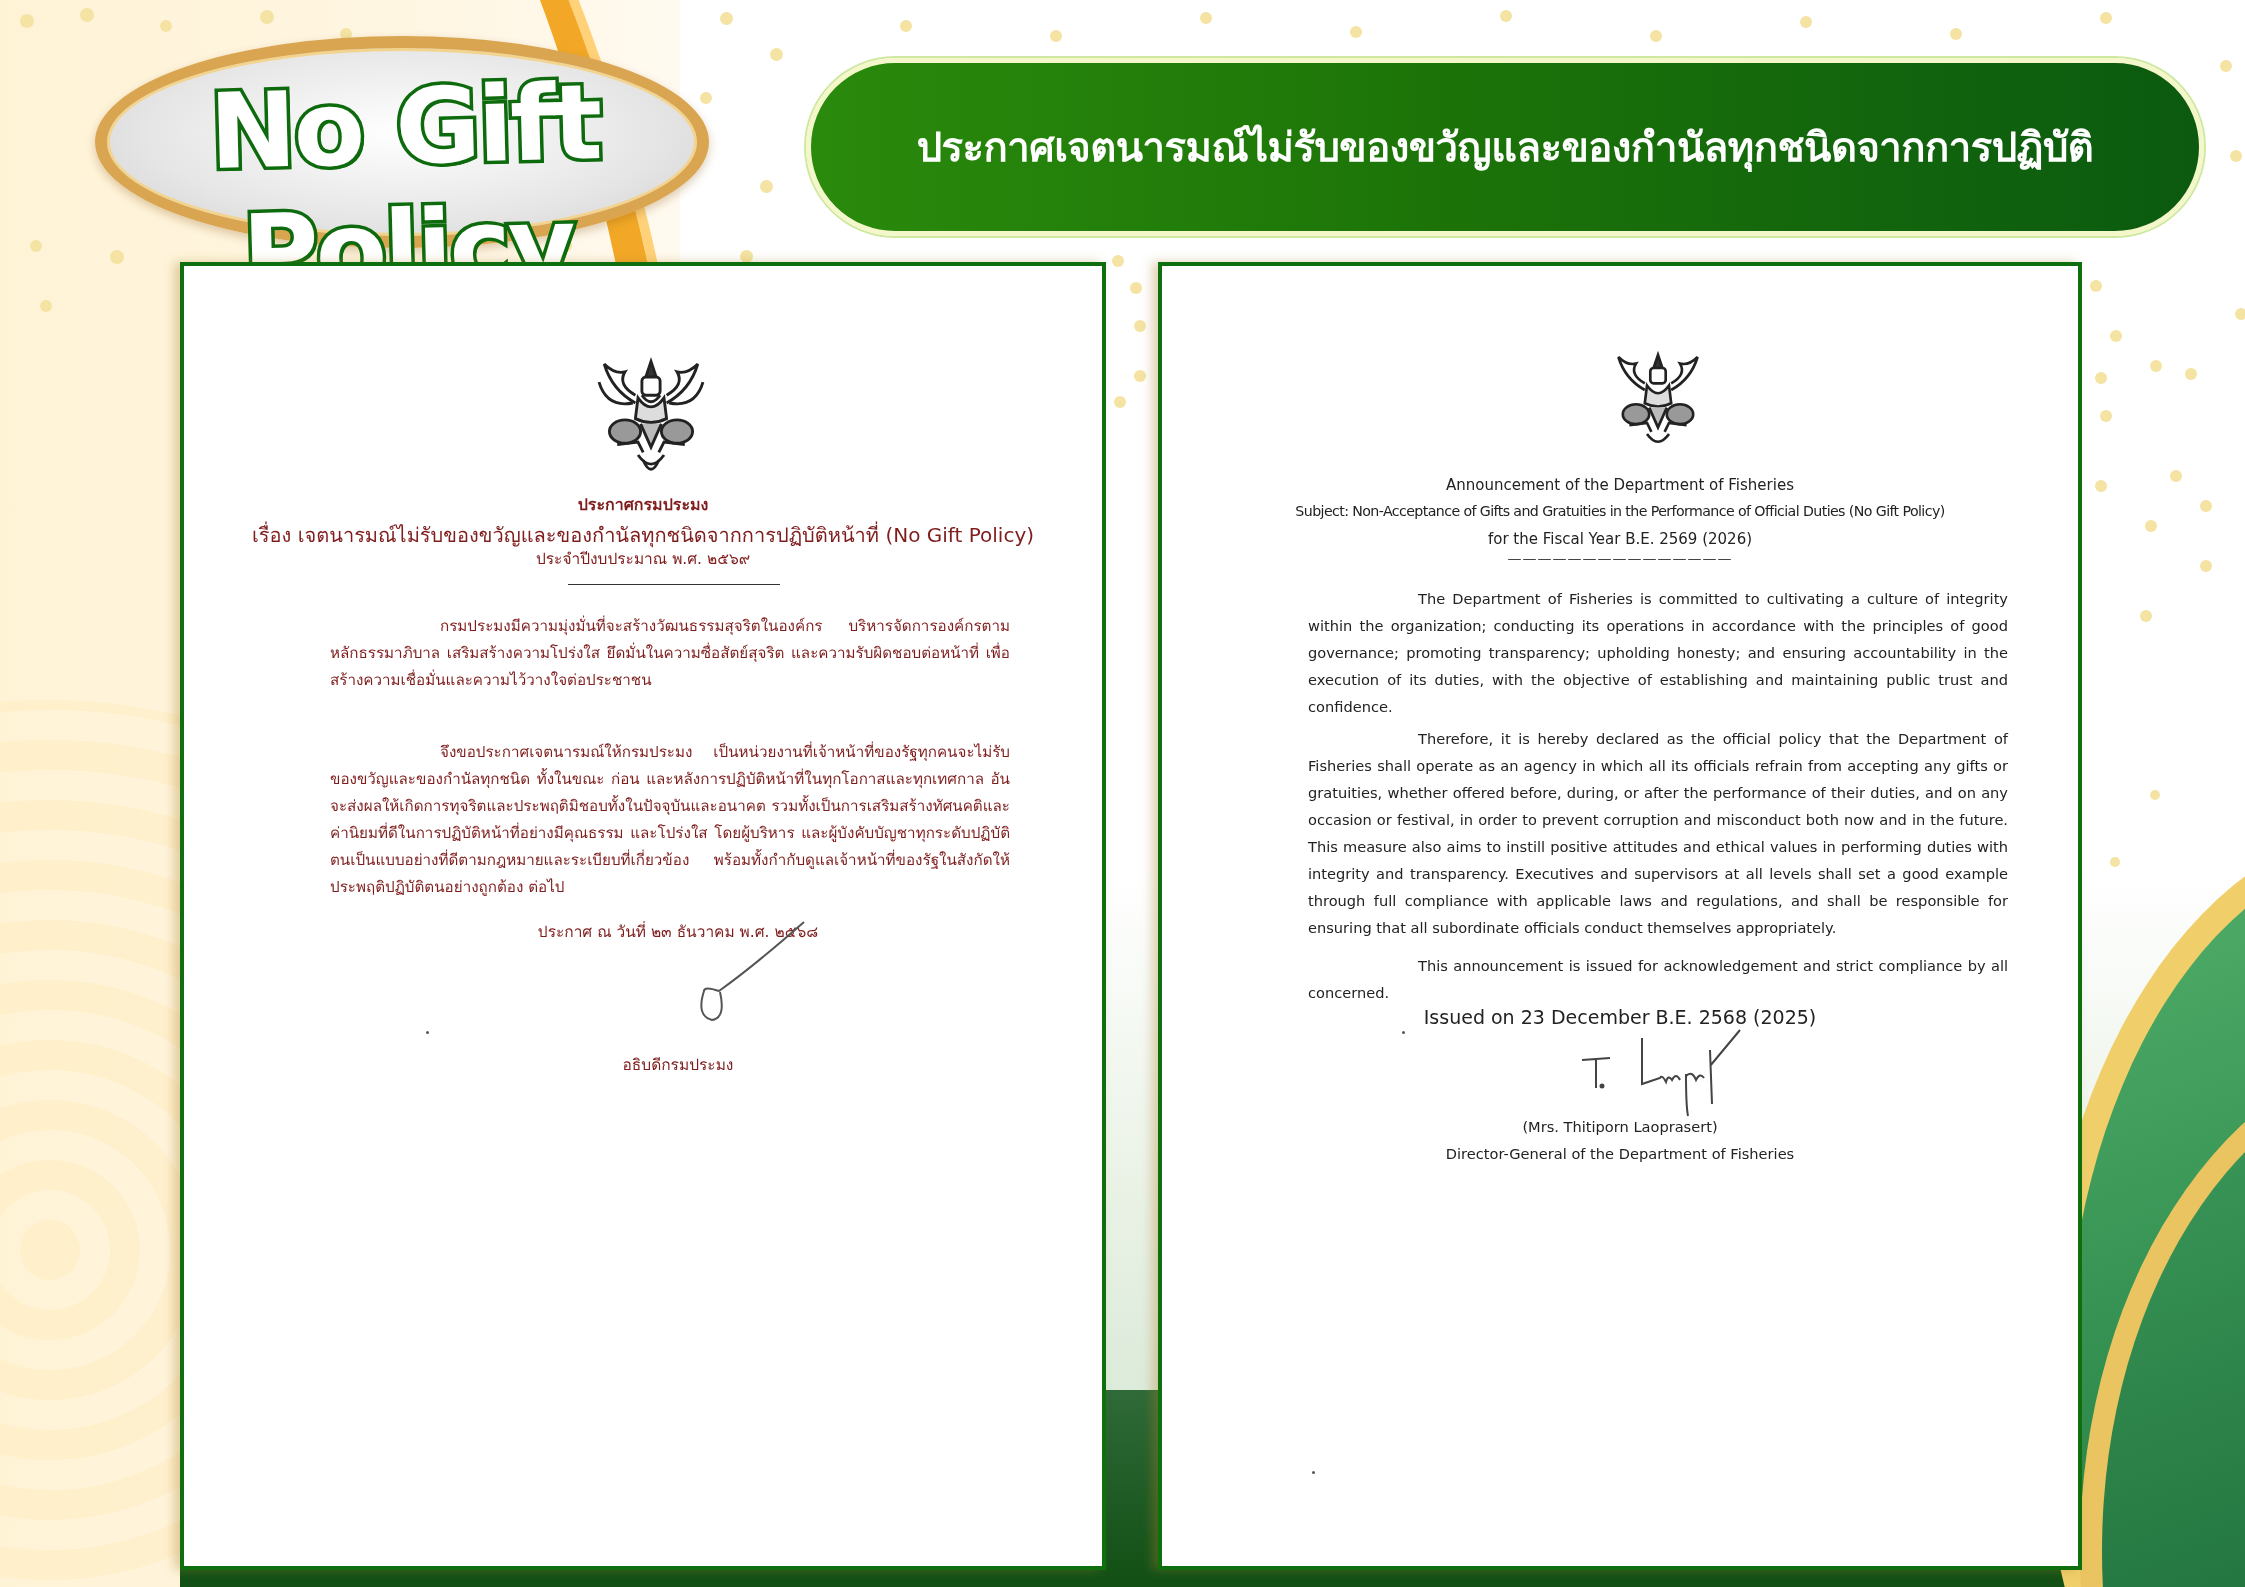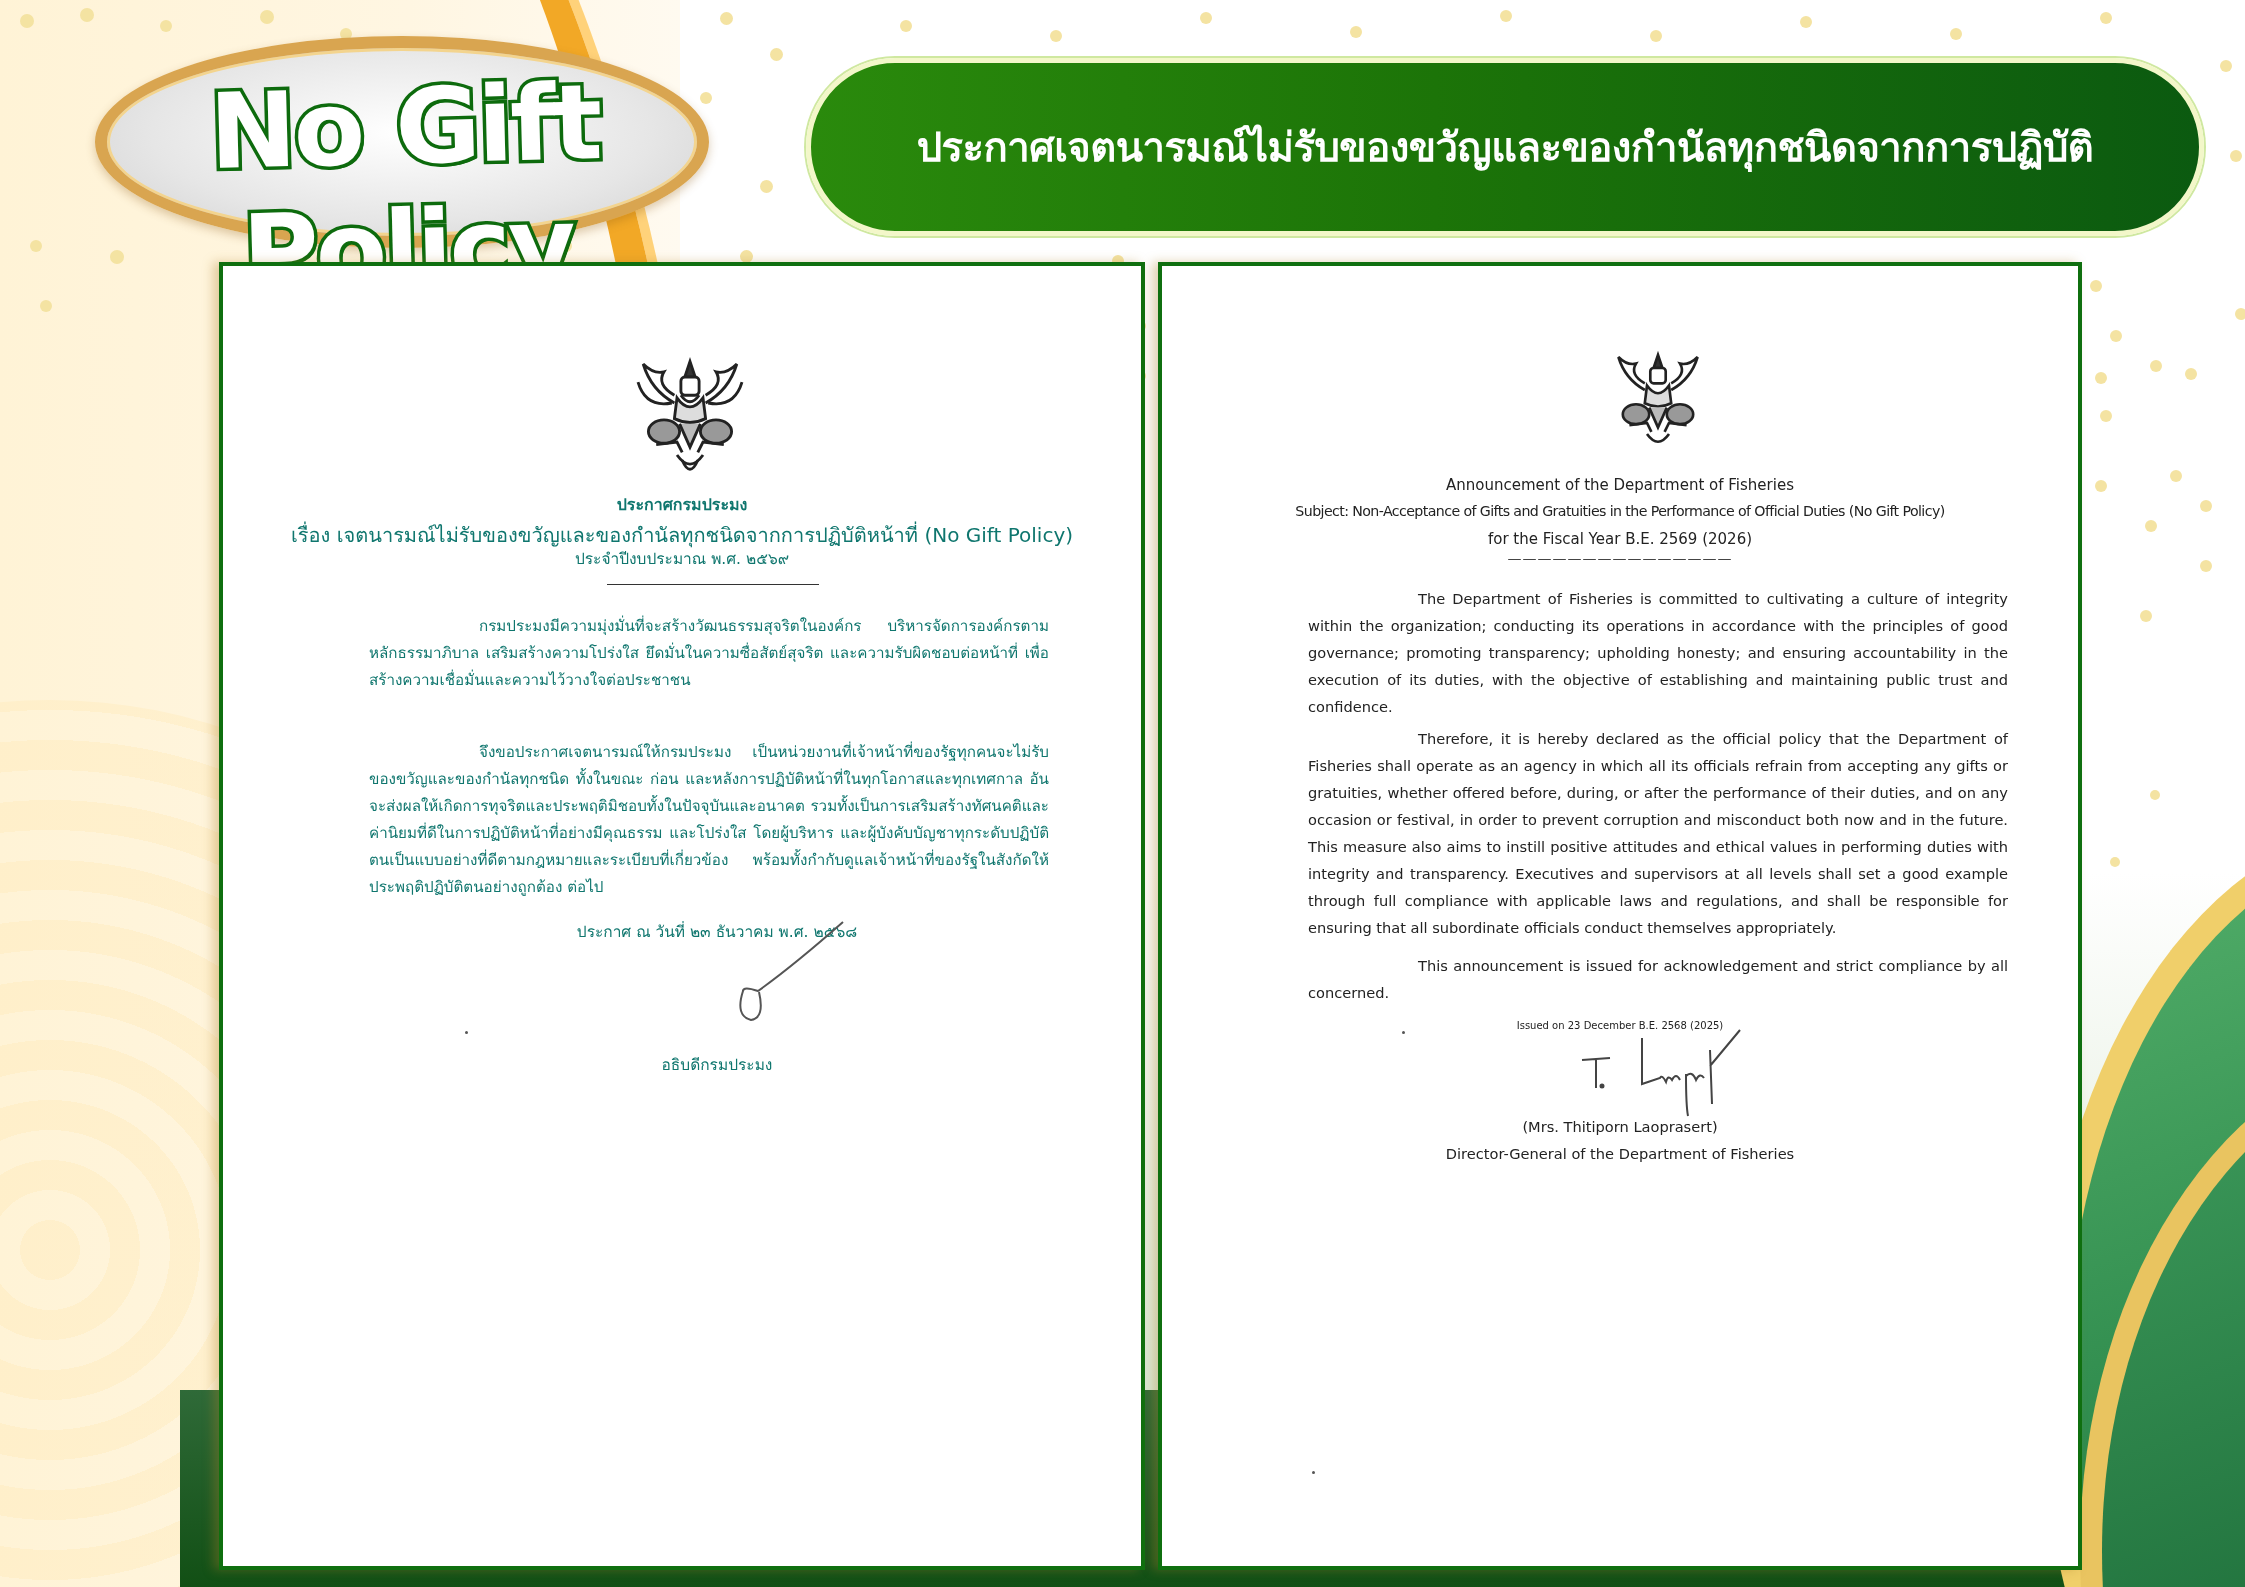--- a/index.html
+++ b/index.html
@@ -82,21 +82,21 @@
     }
     .doc-left { left: 180px; top: 262px; width: 926px; height: 1308px; }
     .doc-right { left: 1158px; top: 262px; width: 924px; height: 1308px; }
 
     .garuda {
       position: absolute; width: 130px; height: 130px;
     }
     .doc-left .garuda { left: 402px; top: 85px; }
     .doc-right .garuda { left: 441px; top: 80px; width: 110px; height: 110px; }
 
-    .th { font-family: "DejaVu Sans", sans-serif; font-size: 15.5px; color: #0f766e; margin-left: 39px; }
+    .th { font-family: "DejaVu Sans", sans-serif; font-size: 15.5px; color: #7f1d1d; }
     .center-block { position: absolute; left: 0; right: 0; text-align: center; }
     .doc-left .title { top: 226px; font-weight: bold; font-size: 16px; }
     .doc-left .subject { top: 253px; font-size: 20px; }
     .doc-left .fiscal { top: 280px; font-size: 15.5px; }
     .rule { position: absolute; height: 1px; background: #333; }
     .doc-left .rule { left: 384px; width: 212px; top: 318px; }
 
     .para {
       position: absolute; text-align: justify; text-align-last: left;
       font-size: 15.2px; line-height: 27px;
@@ -112,21 +112,21 @@
 
     .en { font-family: "DejaVu Sans", sans-serif; color: #222; }
     .doc-right .title { top: 210px; font-size: 15px; }
     .doc-right .subject { top: 237px; font-size: 14.2px; letter-spacing: -0.6px; }
     .doc-right .fiscal { top: 264px; font-size: 15px; }
     .doc-right .dashes { top: 284px; font-size: 14px; letter-spacing: 1px; color: #444; }
     .doc-right .para { font-size: 14.6px; line-height: 27px; }
     .doc-right .p1 { left: 146px; width: 700px; top: 319px; }
     .doc-right .p2 { left: 146px; width: 700px; top: 459px; }
     .doc-right .p3 { left: 146px; width: 700px; top: 686px; }
-    .doc-right .dateline { top: 740px; left: 0; font-size: 10px; margin-top: 14px; }
+    .doc-right .dateline { top: 740px; left: 0; font-size: 19px; }
     .doc-right .sign-name { top: 852px; left: 0; font-size: 14.6px; }
     .doc-right .sign-pos { top: 879px; left: 0; font-size: 14.6px; }
     .speck { position: absolute; width: 3px; height: 3px; background: #555; border-radius: 50%; }
   </style>
 </head>
 <body>
 
 <div class="bg-right-white"></div>
 <div class="bg-left">
   <div class="bg-left-rings"></div>

